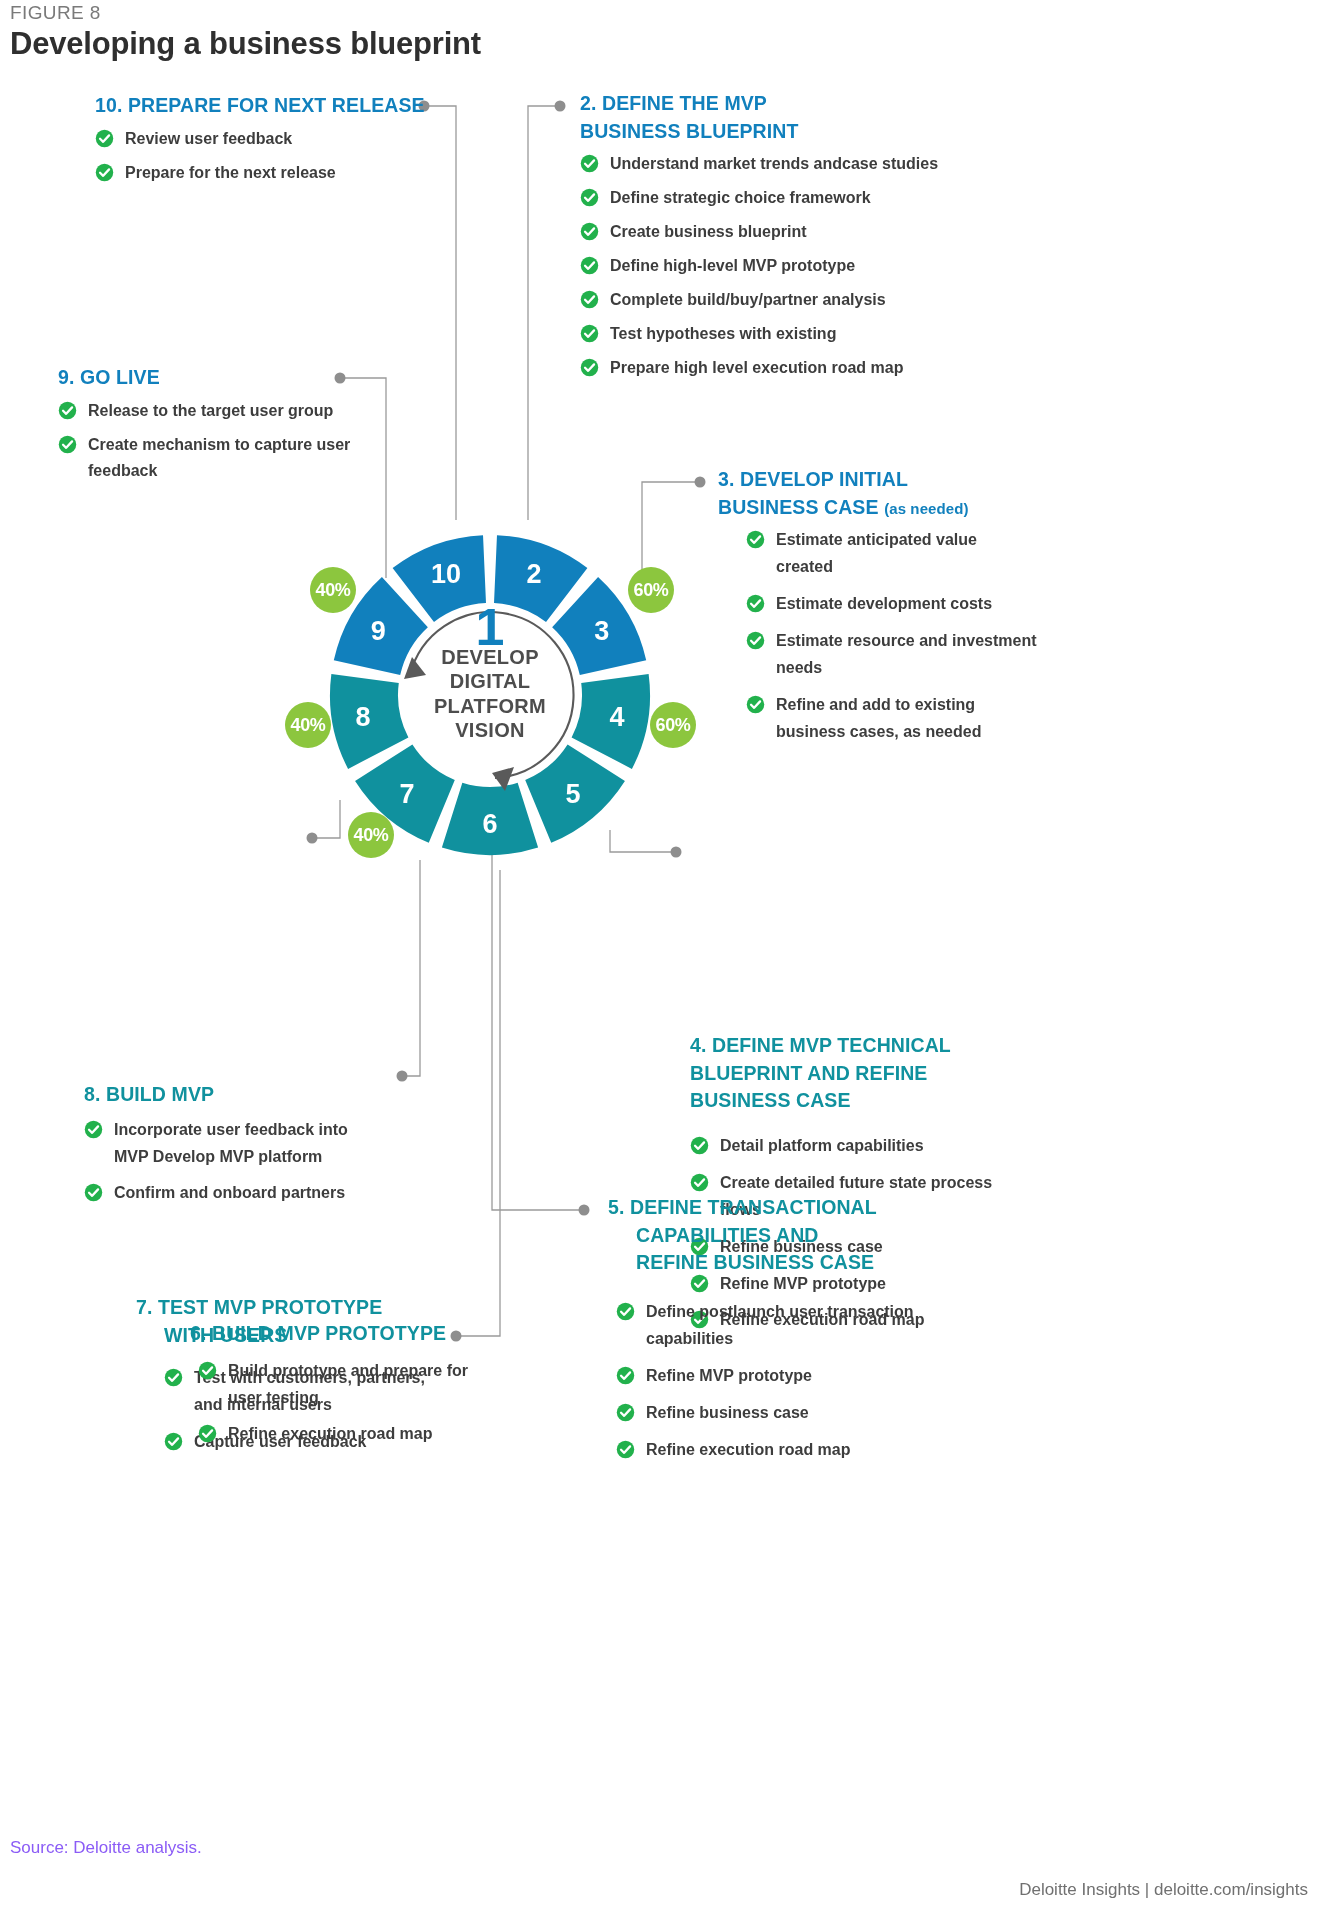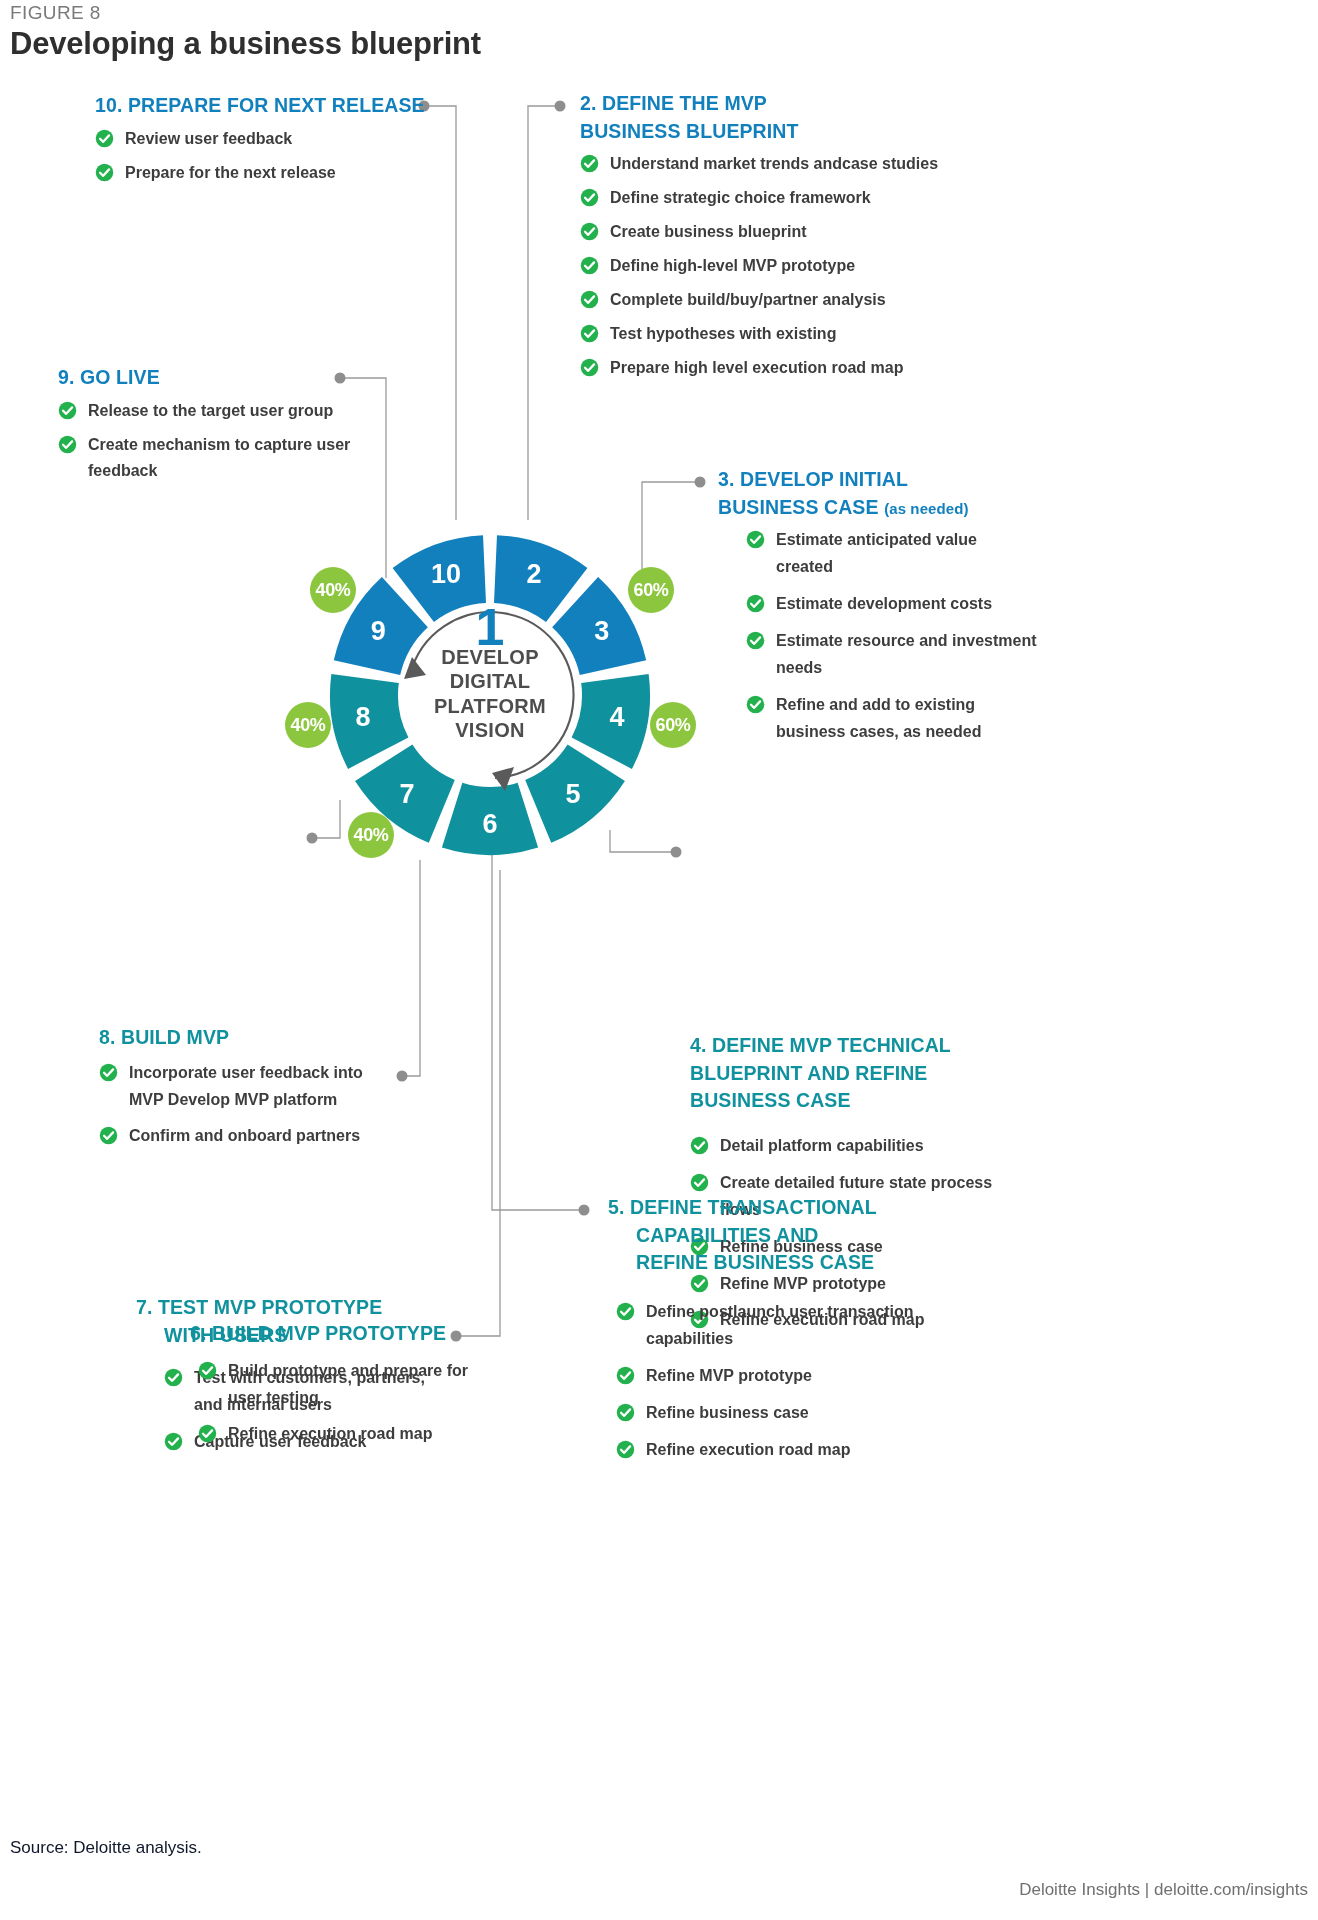--- a/index.html
+++ b/index.html
@@ -75,21 +75,21 @@
     width:46px;height:46px;border-radius:50%;
     background:#8cc63e;
     color:#ffffff;font-size:18px;font-weight:bold;
     display:flex;align-items:center;justify-content:center;
     letter-spacing:-0.3px;
   }
 
   
   .source{
     position:absolute;left:10px;top:1838px;
-    font-size:17px;color:#0f172a;
+    font-size:17px;color:#8b5cf6;
   }
   .brand{
     position:absolute;right:10px;top:1880px;
     font-size:17px;color:#707070;
   }
 </style>
 </head>
 <body>
 
 <div class="page">
@@ -221,21 +221,21 @@
               <circle cx="10" cy="10" r="9.2" fill="#22b14c"></circle>
               <path d="M5.3 10.3 L8.6 13.5 L14.8 6.7" stroke="#ffffff" stroke-width="2.4" fill="none" stroke-linecap="round" stroke-linejoin="round"></path>
             </svg></span><span>Estimate resource and investment needs</span></li>
       <li><span class="chk"><svg viewBox="0 0 20 20" width="19" height="19">
               <circle cx="10" cy="10" r="9.2" fill="#22b14c"></circle>
               <path d="M5.3 10.3 L8.6 13.5 L14.8 6.7" stroke="#ffffff" stroke-width="2.4" fill="none" stroke-linecap="round" stroke-linejoin="round"></path>
             </svg></span><span>Refine and add to existing business cases, as needed</span></li>
     </ul>
   </div>
 
-  <div class="block" style="left:84px;top:1024px;width:280px;margin-left:15px;">
+  <div class="block" style="left:84px;top:1081px;width:280px;">
     <div class="blk-title c-teal">8. BUILD MVP</div>
     <ul class="items loose" style="margin-top:8px;">
       <li><span class="chk"><svg viewBox="0 0 20 20" width="19" height="19">
               <circle cx="10" cy="10" r="9.2" fill="#22b14c"></circle>
               <path d="M5.3 10.3 L8.6 13.5 L14.8 6.7" stroke="#ffffff" stroke-width="2.4" fill="none" stroke-linecap="round" stroke-linejoin="round"></path>
             </svg></span><span>Incorporate user feedback into MVP Develop MVP platform</span></li>
       <li><span class="chk"><svg viewBox="0 0 20 20" width="19" height="19">
               <circle cx="10" cy="10" r="9.2" fill="#22b14c"></circle>
               <path d="M5.3 10.3 L8.6 13.5 L14.8 6.7" stroke="#ffffff" stroke-width="2.4" fill="none" stroke-linecap="round" stroke-linejoin="round"></path>
             </svg></span><span>Confirm and onboard partners</span></li>

